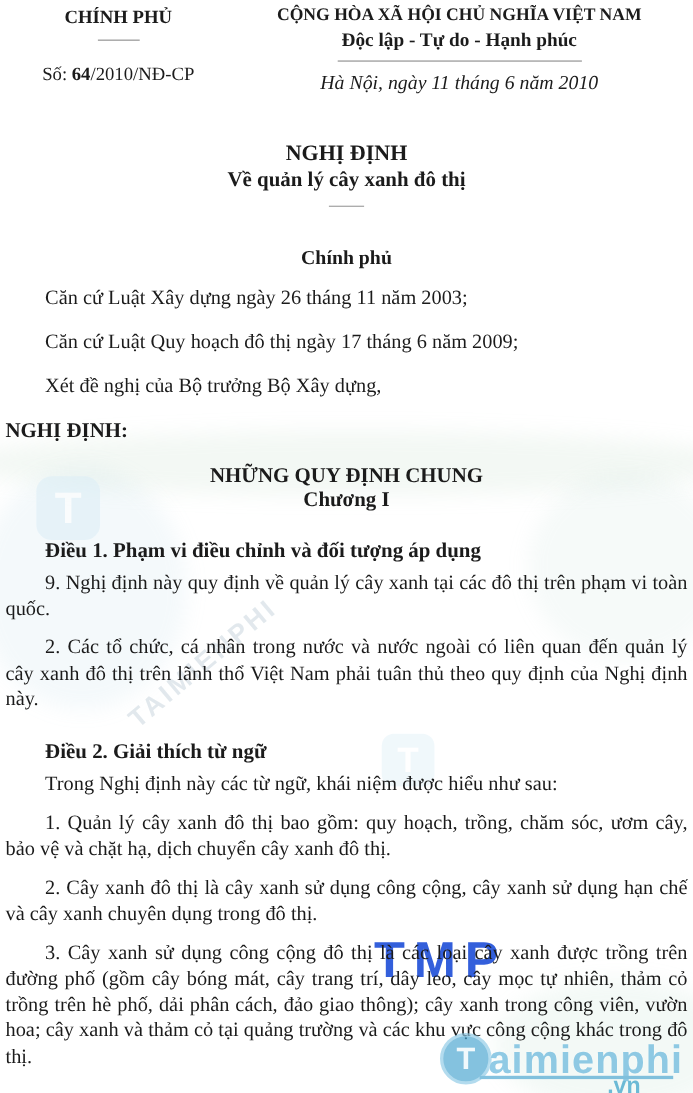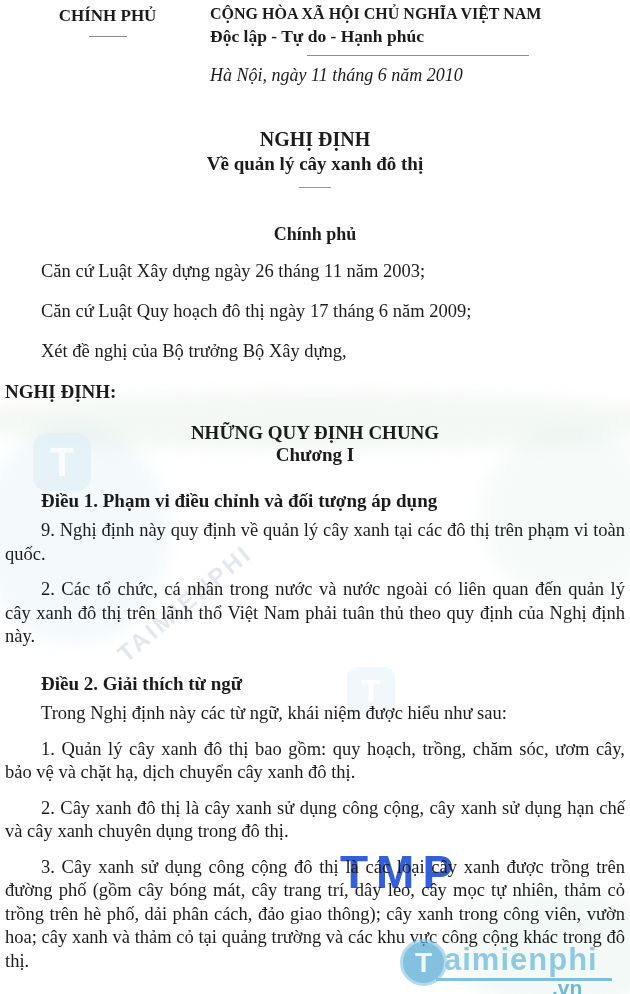--- a/index.html
+++ b/index.html
@@ -38,30 +38,30 @@
   .diag-2 { left:340px; top:845px; font-size:46px; letter-spacing:8px; color:#1d4ed8; opacity:.9; }
 
   
   .brandmark { position:absolute; left:396px; top:936px; width:220px; height:58px;
                z-index:3; opacity:.68; pointer-events:none;
                font-family:"Liberation Sans","DejaVu Sans",sans-serif; }
   .brand-circle { position:absolute; left:4px; top:3px; width:47px; height:47px;
                   border-radius:50%; background:#4aa5d0; border:3px solid #8fcbe6;
                   display:flex; align-items:center; justify-content:center;
                   color:#eaf6fb; font-weight:bold; font-size:28px; }
-  .brand-text { position:absolute; left:48px; top:6px; font-weight:bold; font-size:31px;
+  .brand-text { position:absolute; left:48px; top:6px; font-weight:bold; font-size:36px;
                 letter-spacing:1px; color:#5fb3da; text-shadow:0 0 2px rgba(255,255,255,.8); }
   .brand-rule { position:absolute; left:40px; top:42px; width:176px; height:3px; background:#4aa5d0; }
   .brand-domain { position:absolute; left:156px; top:40px; font-weight:bold; font-size:21px; color:#2d9cc6; }
 
   
   .content { position:relative; z-index:1; }
   .doc-header { display:flex; }
   .h-left  { width:205px; text-align:center; padding-top:1px; }
-  .h-right { flex:1; text-align:left; }
+  .h-right { flex:1; text-align:center; }
   .org { font-weight:bold; font-size:17px; }
   .rule-sm { width:38px;  border-top:1.5px solid #8a8a8a; margin:10px auto 21px auto; }
   .doc-no { font-size:17px; }
   .doc-no b { font-weight:bold; }
   .country { font-weight:bold; font-size:16px; }
   .motto   { font-weight:bold; font-size:17.5px; margin-top:3px; }
   .rule-md { width:222px; border-top:1.5px solid #8a8a8a; margin:8px auto 9px auto; }
   .dateline { font-style:italic; font-size:18px; }
 
   .title-block { text-align:center; margin-top:42px; }
@@ -92,20 +92,21 @@
     <div class="wm-diag diag-1">TAIMIENPHI</div>
     <div class="wm-diag diag-2">TMP</div>
   </div>
 
   <div class="content">
 
     <div class="doc-header">
       <div class="h-left">
         <div class="org">CHÍNH PHỦ</div>
         <div class="rule-sm"></div>
+        <div class="doc-no"><span>Số:</span>&nbsp;<b>64</b><span>/2010/NĐ-CP</span></div>
       </div>
       <div class="h-right">
         <div class="country">CỘNG HÒA XÃ HỘI CHỦ NGHĨA VIỆT NAM</div>
         <div class="motto">Độc lập - Tự do - Hạnh phúc</div>
         <div class="rule-md"></div>
         <div class="dateline">Hà Nội, ngày 11 tháng 6 năm 2010</div>
       </div>
     </div>
 
     <div class="title-block">

